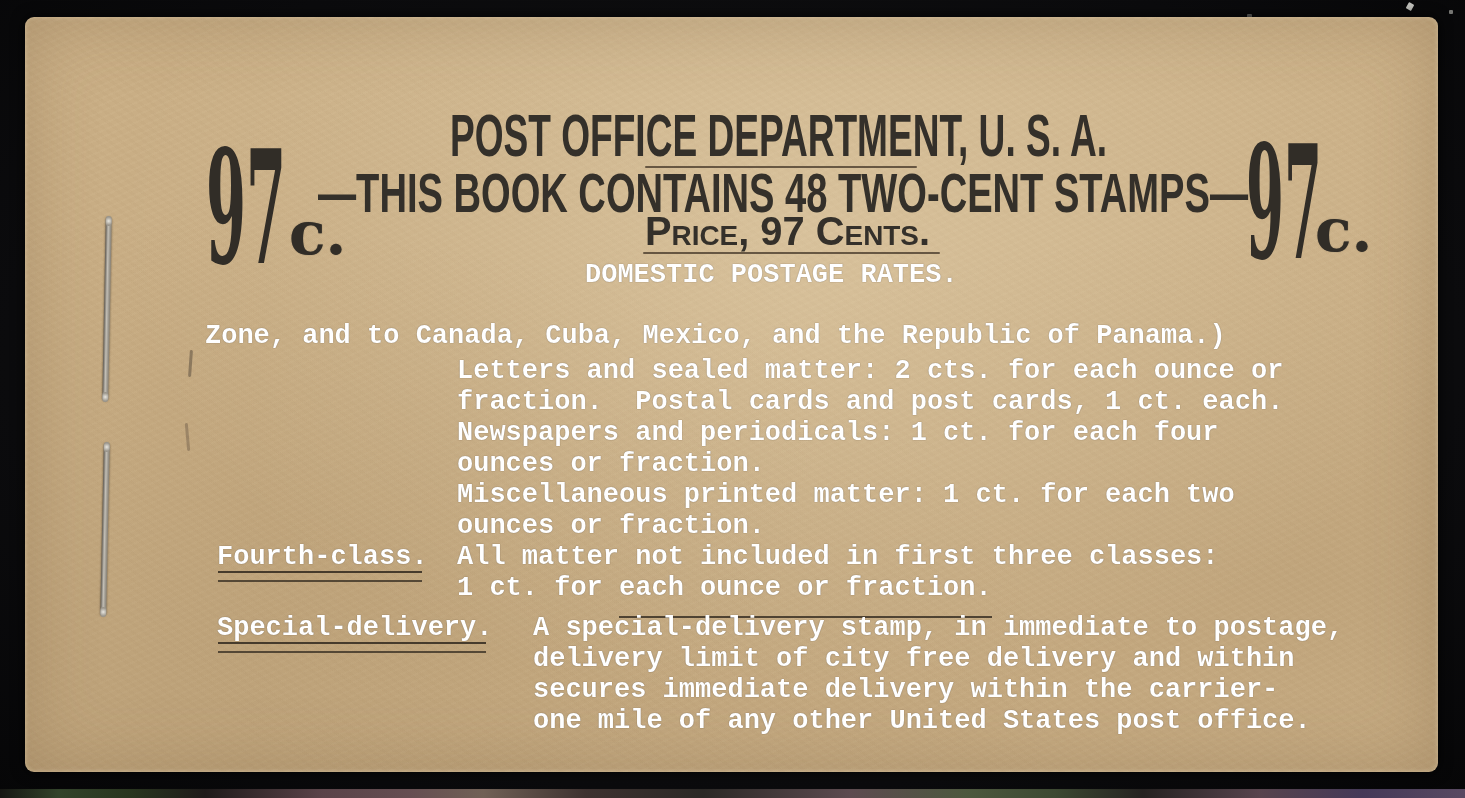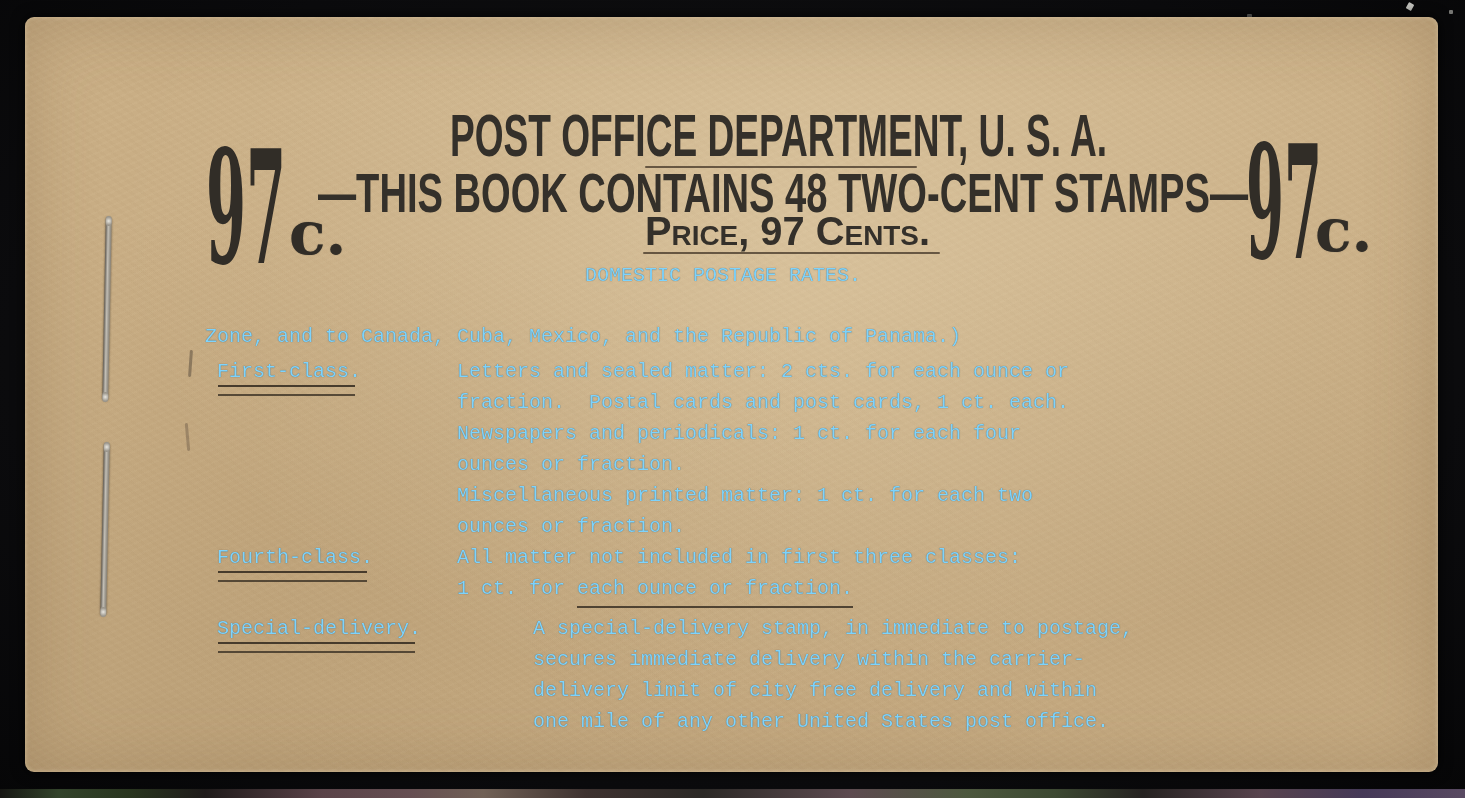--- a/index.html
+++ b/index.html
@@ -61,39 +61,40 @@
   .denom-svg text{font-family:"DejaVu Serif",serif;font-weight:bold;fill:#312d27;}
   .denom-unit{
     position:absolute;font-family:"DejaVu Serif",serif;font-weight:bold;
     font-size:60px;line-height:60px;color:#312d27;
     text-shadow:0 0 1px rgba(49,45,39,.6);
   }
 
   .body-text{
     position:absolute;left:205px;top:260px;width:1210px;
     font-family:"Liberation Mono","DejaVu Sans Mono",monospace;
-    font-size:20px;line-height:31px;color:#7dd3fc;
+    font-size:27px;line-height:31px;color:#ffffff;
     text-shadow:0 0 1px rgba(62,52,40,.75);
+    font-weight:bold;
   }
   .body-text .line{white-space:pre;height:31px;}
   .rates-heading{margin-left:380px;}
   .apply-1{margin-left:10px;margin-top:3px;}
   .apply-2{margin-left:0;margin-top:30px;}
   .entries{margin-top:4px;}
   .entry{position:relative;padding-left:252px;}
   .entry.special{padding-left:328px;margin-top:9px;}
   .term{
     position:absolute;left:12px;top:0;white-space:pre;
   }
   .term::after{
     content:"";position:absolute;left:1px;right:6px;top:29px;height:7px;
     border-top:2px solid rgba(58,48,36,.9);
     border-bottom:2px solid rgba(58,48,36,.8);
   }
-  .u-part{border-bottom:2px solid rgba(58,48,36,.85);padding-bottom:6px;}
+  .u-part{border-bottom:2px solid rgba(58,48,36,.85);padding-bottom:13px;}
 </style>
 </head>
 <body>
 
 <div class="backdrop">
   <div class="speck" style="left:1407px;top:3px;width:6px;height:7px;transform:rotate(30deg);"></div>
   <div class="speck" style="left:1449px;top:10px;width:4px;height:4px;opacity:.6;"></div>
   <div class="speck" style="left:1247px;top:14px;width:5px;height:4px;opacity:.5;"></div>
   <div class="bottom-strip"></div>
 </div>
@@ -131,21 +132,20 @@
 </svg>
 <div class="rule" style="left:643px;top:252px;width:297px;"></div>
 
 <div class="body-text">
   <div class="line rates-heading">DOMESTIC POSTAGE RATES.</div>
   <div class="line apply-2">Zone, and to Canada, Cuba, Mexico, and the Republic of Panama.)</div>
 
   <div class="entries">
 
     <div class="entry">
-      <span class="term">First-class.</span>
       <div class="line">Letters and sealed matter: 2 cts. for each ounce or</div>
       <div class="line">fraction.  Postal cards and post cards, 1 ct. each.</div>
     </div>
 
     <div class="entry">
       <div class="line">Newspapers and periodicals: 1 ct. for each four</div>
       <div class="line">ounces or fraction.</div>
     </div>
 
     <div class="entry">
@@ -155,19 +155,19 @@
 
     <div class="entry">
       <span class="term">Fourth-class.</span>
       <div class="line">All matter not included in first three classes:</div>
       <div class="line"><span>1 ct. for </span><span class="u-part">each ounce or fraction.</span></div>
     </div>
 
     <div class="entry special">
       <span class="term">Special-delivery.</span>
       <div class="line">A special-delivery stamp, in immediate to postage,</div>
+      <div class="line">delivery limit of city free delivery and within</div>
       <div class="line">secures immediate delivery within the carrier-</div>
-      <div class="line">delivery limit of city free delivery and within</div>
       <div class="line">one mile of any other United States post office.</div>
     </div>
 
   </div>
 </div>
 
 </body></html>

